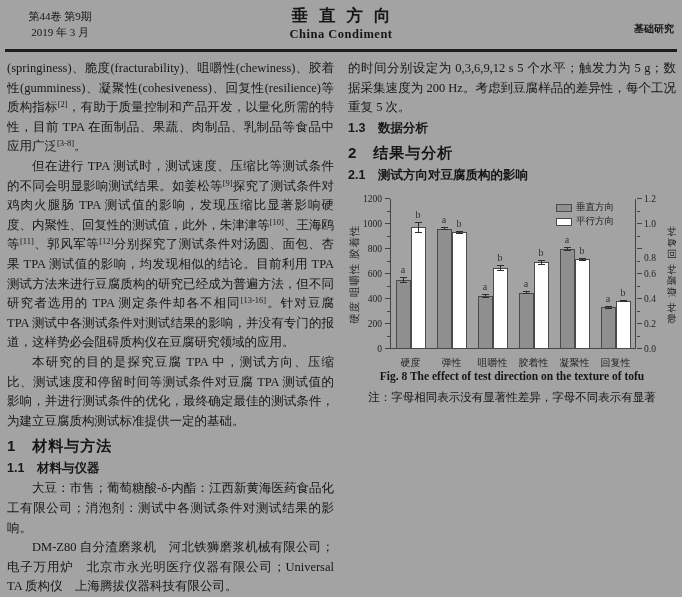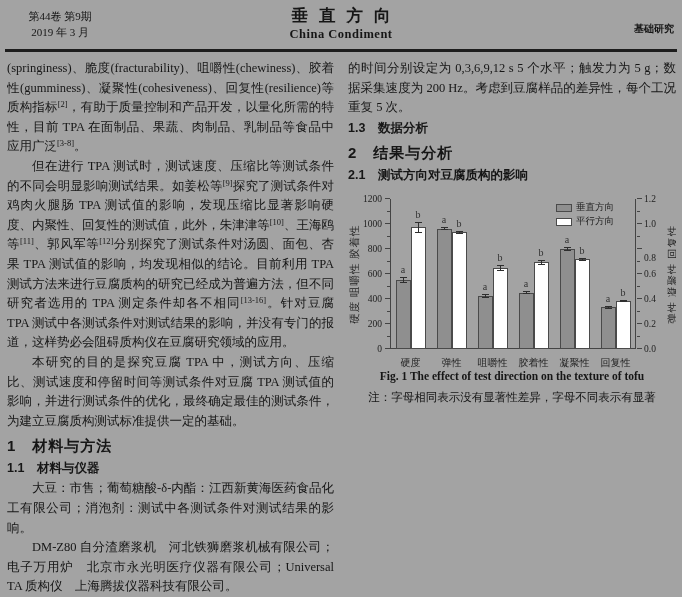--- a/index.html
+++ b/index.html
@@ -200,18 +200,18 @@
             <div class="leg-row">
               <span class="leg-sw" style="background: rgb(143, 143, 143);"></span>
               <span class="leg-tx">垂直方向</span>
             </div>
             <div class="leg-row">
               <span class="leg-sw" style="background: rgb(255, 255, 255);"></span>
               <span class="leg-tx">平行方向</span>
             </div>
           </div>
         </div>
-      <div class="cap-en">Fig. 1 The effect of test direction on the texture of tofu</div>
+      <div class="cap-en">Fig. 8 The effect of test direction on the texture of tofu</div>
       <div class="fig-note">注：字母相同表示没有显著性差异，字母不同表示有显著</div>
     </div>
   </div>
 
 </div>
 
 </body></html>

